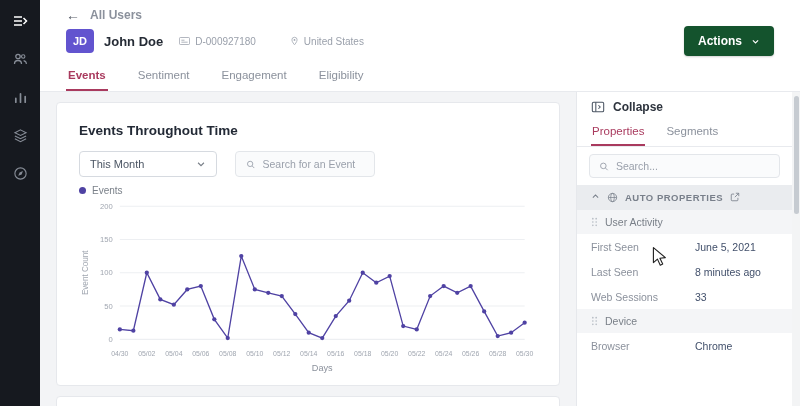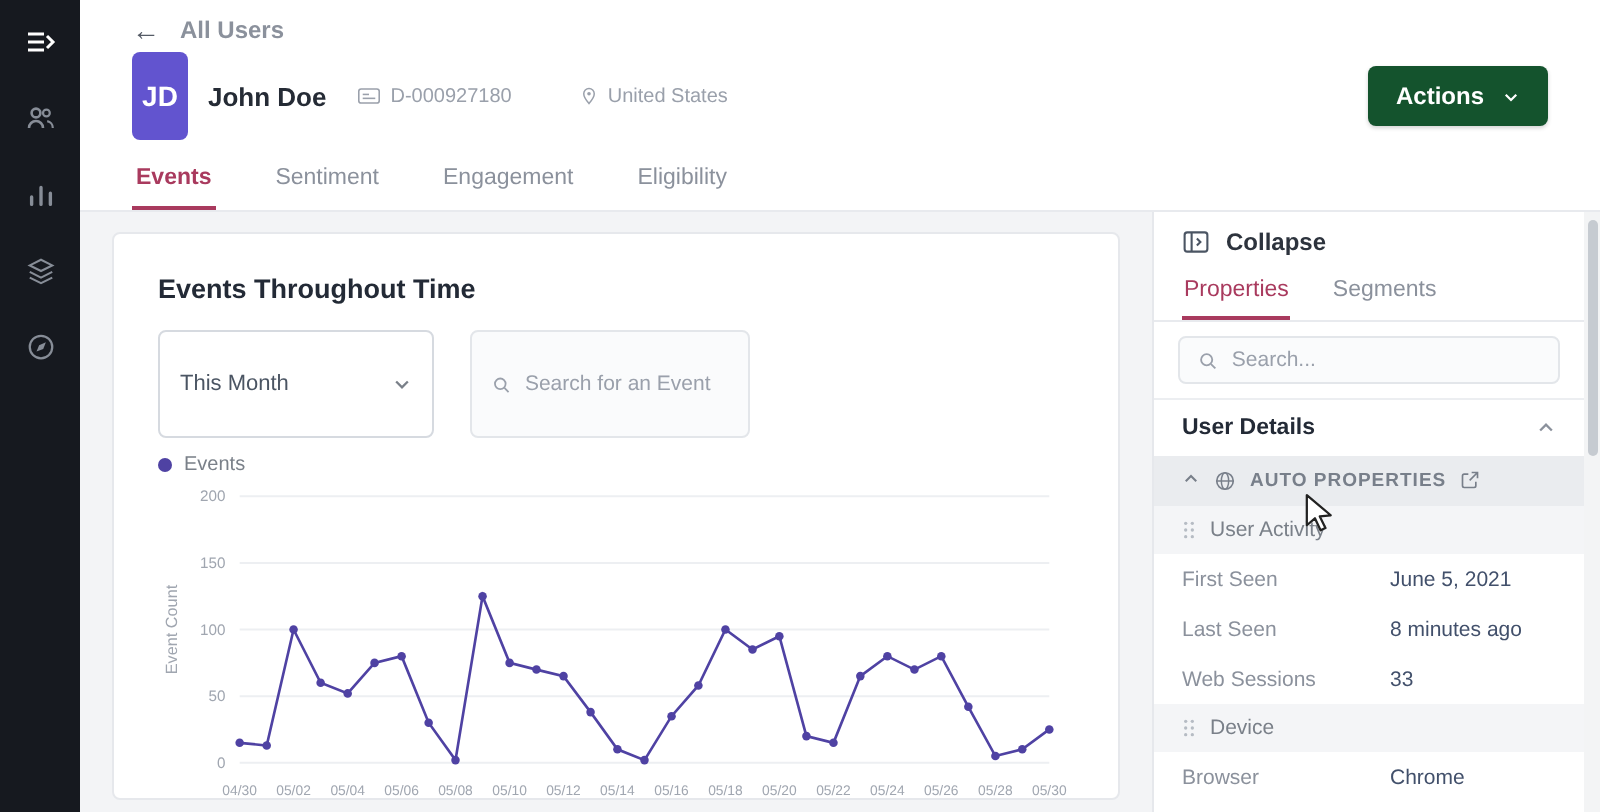--- a/index.html
+++ b/index.html
@@ -12,38 +12,38 @@
 .side-icon { width:18px; height:18px; display:flex; align-items:center; justify-content:center; cursor:pointer; }
 
 .main-col { flex:1; display:flex; flex-direction:column; min-width:0; }
 
 
 .header { background:#fff; border-bottom:1px solid #e8eaee; padding-top:8px; }
 .back-row { padding:0 26px 4px; display:flex; align-items:center; gap:10px; }
 .back-arrow { color:#555b66; font-size:14px; cursor:pointer; line-height:1; }
 .back-label { color:#8b919c; font-size:12px; font-weight:bold; }
 .user-row { display:flex; align-items:center; padding:0 26px 6px; gap:10px; }
-.avatar { width:28px; height:44px; background:#6254cf; color:#fff; border-radius:4px; display:flex; align-items:center; justify-content:center; font-size:14px; font-weight:bold; flex-shrink:0; }
+.avatar { width:28px; height:24px; background:#6254cf; color:#fff; border-radius:4px; display:flex; align-items:center; justify-content:center; font-size:11px; font-weight:bold; flex-shrink:0; }
 .user-name { font-size:13px; font-weight:bold; color:#252b35; }
 .user-meta { display:flex; align-items:center; gap:5px; margin-left:6px; color:#9aa0ab; font-size:10px; }
 .meta-gap { width:8px; }
 .actions-btn { margin-left:auto; background:#14532d; color:#fff; font-size:12px; font-weight:bold; border:none; border-radius:4px; padding:8px 14px; display:flex; align-items:center; gap:9px; cursor:pointer; box-shadow:0 1px 2px rgba(0,0,0,.18); font-family:inherit; }
 .tabs-row { display:flex; gap:28px; padding:2px 26px 0; }
 .tab { font-size:11.5px; color:#8b919c; padding:5px 2px 8px; cursor:pointer; border-bottom:2px solid transparent; }
 .tab.active { color:#a93a5e; font-weight:bold; border-bottom-color:#a93a5e; }
 
 
 .content { flex:1; display:flex; min-height:0; position:relative; }
 .main-area { flex:1; background:#f3f4f6; padding:10px 16px; overflow:hidden; min-width:0; }
 .card { background:#fff; border:1px solid #e6e8ec; border-radius:4px; }
 .chart-card { padding:14px 22px 6px; height:284px; overflow:hidden; }
 .card-partial { margin-top:10px; height:50px; }
 .card-title { font-size:13.5px; font-weight:bold; color:#232a36; padding:6px 0 2px; }
 .controls { display:flex; gap:18px; margin:11px 0 8px; }
-.select-box { display:flex; align-items:center; justify-content:space-between; width:138px; border:1px solid #d6dae0; border-radius:4px; padding:20px 10px; font-size:11px; color:#4b5563; background:#fff; cursor:pointer; }
+.select-box { display:flex; align-items:center; justify-content:space-between; width:138px; border:1px solid #d6dae0; border-radius:4px; padding:6px 10px; font-size:11px; color:#4b5563; background:#fff; cursor:pointer; }
 .search-box { display:flex; align-items:center; gap:7px; width:140px; border:1px solid #e3e6ea; border-radius:4px; padding:6px 10px; background:#fafbfc; }
 .search-box input { border:none; outline:none; background:transparent; font-size:10.5px; color:#4b5563; width:100%; font-family:inherit; }
 .search-box input::placeholder { color:#9aa0ab; }
 .legend { display:flex; align-items:center; gap:6px; font-size:10px; color:#7a8089; margin:2px 0 2px; }
 .legend-dot { width:7px; height:7px; border-radius:50%; background:#4f42a3; }
 #events-chart { width:100%; height:178px; display:block; }
 
 
 .right-panel { width:216px; background:#fff; border-left:1px solid #e6e8ec; flex-shrink:0; display:flex; flex-direction:column; overflow:hidden; }
 .collapse-row { display:flex; align-items:center; gap:8px; padding:8px 14px 6px; font-size:12px; font-weight:bold; color:#2d333d; cursor:pointer; }
@@ -251,26 +251,20 @@
           <span class="panel-tab active">Properties</span>
           <span class="panel-tab">Segments</span>
         </div>
         <div class="panel-search">
           <svg viewBox="0 0 16 16" width="11" height="11">
               <circle cx="7" cy="7" r="4.5" fill="none" stroke="#9aa0ab" stroke-width="1.5"></circle>
               <line x1="10.5" y1="10.5" x2="14" y2="14" stroke="#9aa0ab" stroke-width="1.5"></line>
             </svg>
           <input type="text" placeholder="Search..." style="">
         </div>
-        <div class="section-header">
-          <span>User Details</span>
-          <svg viewBox="0 0 12 12" width="10" height="10">
-              <path d="M2.5 7.5L6 4l3.5 3.5" fill="none" stroke="#8b919c" stroke-width="1.4"></path>
-            </svg>
-        </div>
         <div class="autoprops-row">
           <svg viewBox="0 0 12 12" width="9" height="9">
               <path d="M2.5 7.5L6 4l3.5 3.5" fill="none" stroke="#787f8a" stroke-width="1.4"></path>
             </svg>
           <svg viewBox="0 0 12 12" width="11" height="11">
               <circle cx="6" cy="6" r="4.5" fill="none" stroke="#787f8a" stroke-width="0.9"></circle>
               <ellipse cx="6" cy="6" rx="2" ry="4.5" fill="none" stroke="#787f8a" stroke-width="0.8"></ellipse>
               <line x1="1.5" y1="6" x2="10.5" y2="6" stroke="#787f8a" stroke-width="0.8"></line>
             </svg>
           <span class="autoprops-label">AUTO PROPERTIES</span>

